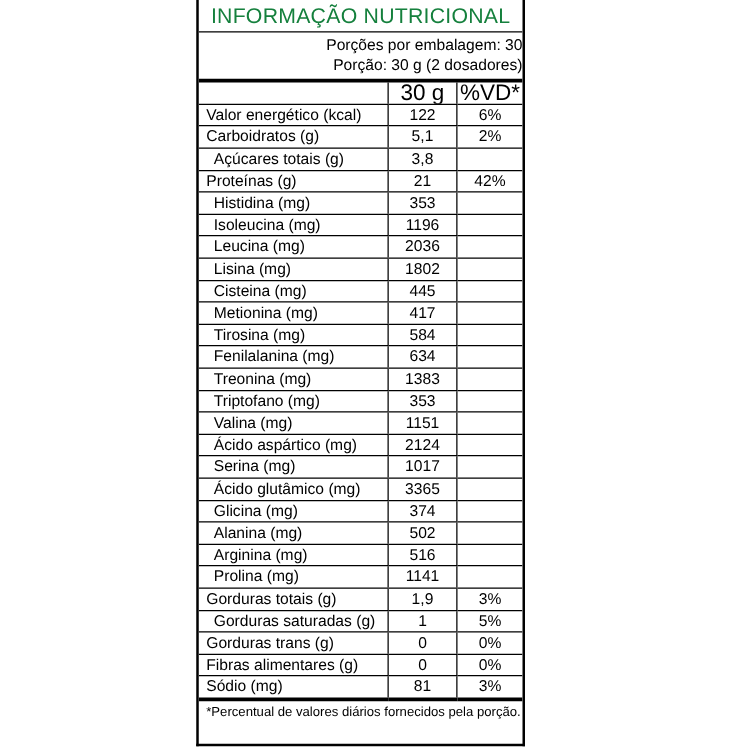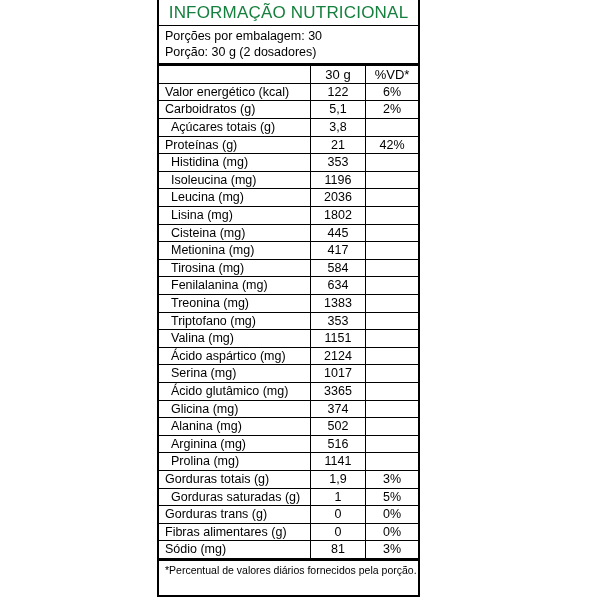--- a/index.html
+++ b/index.html
@@ -33,20 +33,21 @@
     line-height: 1.05;
   }
   .rule-thin { border-bottom: 1px solid #000; }
   .rule-thick { border-bottom: 3px solid #000; }
 
   .servings {
     padding: 2px 0 2px 6px;
     font-size: 12.5px;
     color: #000;
     line-height: 1.32;
+    text-align: right;
   }
   .servings div { white-space: nowrap; }
 
   table.nutri {
     width: 100%;
     border-collapse: collapse;
     font-size: 12.5px;
     color: #000;
   }
   table.nutri td, table.nutri th {
@@ -63,21 +64,21 @@
   td.c-val, th.c-val {
     text-align: center;
     width: 54px;
     border-left: 1px solid #000;
   }
   td.c-vd, th.c-vd {
     text-align: center;
     width: 52px;
     border-left: 1px solid #000;
   }
-  th.c-val, th.c-vd { font-weight: bold; font-size: 13px; }
+  th.c-val, th.c-vd { font-weight: bold; font-size: 18px; }
   tr.header-row td, tr.header-row th { height: 17px; line-height: 17px; }
 
   .ind0 { padding-left: 6px !important; }
   .ind1 { padding-left: 12px !important; }
   .ind2 { padding-left: 21px !important; }
 
   tr.last-data td { border-bottom: 3px solid #000; }
 
   .footnote {
     padding: 3px 0 3px 6px;

